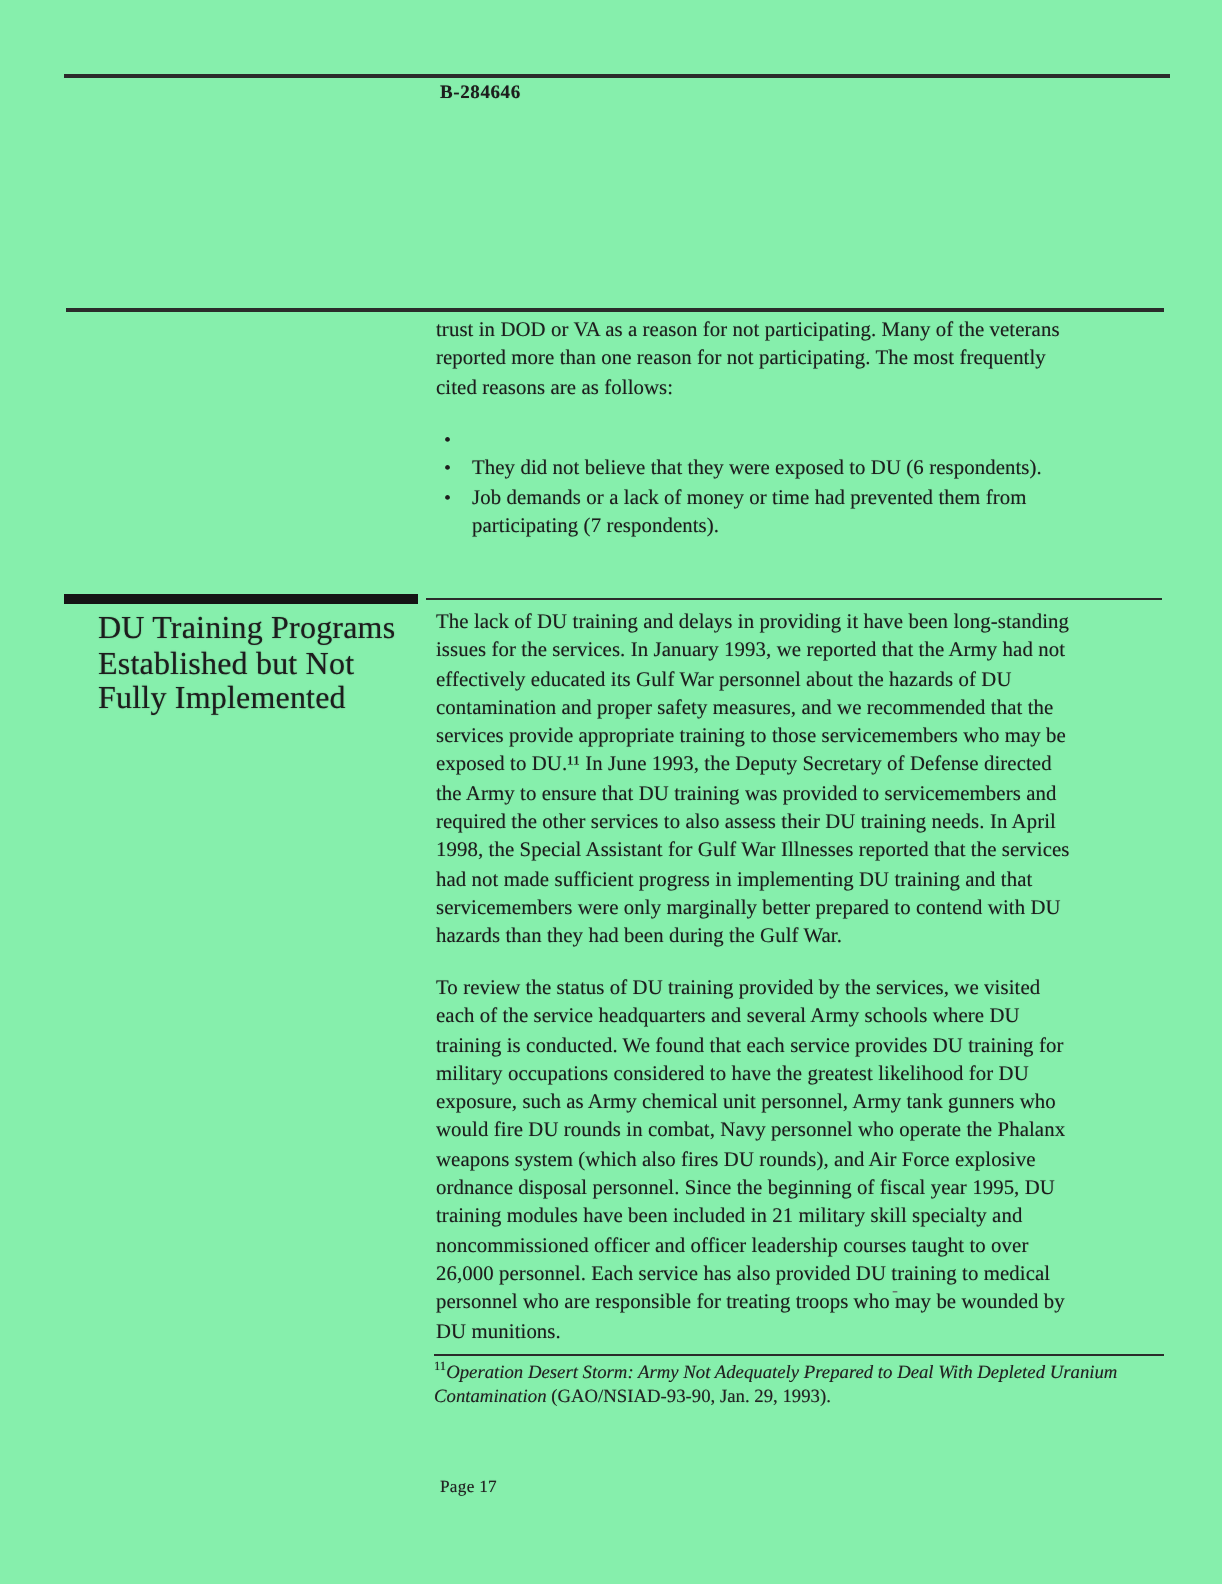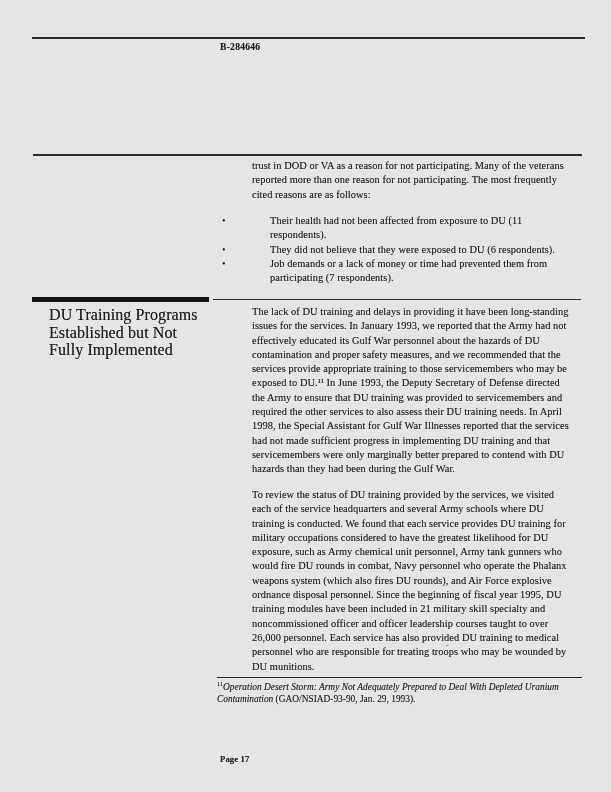--- a/index.html
+++ b/index.html
@@ -1,32 +1,31 @@
 <!DOCTYPE html>
 <html><head>
 <meta charset="utf-8">
 <style>
   html, body { margin: 0; padding: 0; background: #ffffff; }
   .page {
     position: relative;
     width: 611px;
     height: 792px;
-    background: #e5e5e5;
+    background: #86efac;
     font-family: "Liberation Serif", "DejaVu Serif", serif;
     color: #1d1d1d;
     overflow: hidden;
   }
   .rule { position: absolute; background: #2b2b2b; }
   .pre { white-space: pre; }
   .body-text {
     font-size: 10.4px;
     line-height: 14.3px;
     letter-spacing: 0.05px;
     text-shadow: 0 0 0.45px rgba(20,20,20,0.4);
-    margin-left: 34px;
   }
   #rule-top      { left: 32px;  top: 37px;    width: 553px; height: 2.2px; }
   #doc-number    { position: absolute; left: 220px; top: 42px; font-size: 9.5px;
                    font-weight: bold; letter-spacing: 0.3px;
                    text-shadow: 0 0 0.4px rgba(20,20,20,0.45); }
   #rule-intro    { left: 33px;  top: 154px;   width: 549px; height: 1.7px; }
   #intro         { position: absolute; left: 218px; top: 159px; }
   #bullets       { position: absolute; left: 222px; top: 214px; }
   .bullet-item   { display: flex; }
   .bullet-glyph  { width: 14px; flex: 0 0 14px; font-size: 10px; line-height: 14.3px; }
@@ -38,23 +37,23 @@
   #para1         { position: absolute; left: 218px; top: 305px; }
   #para2         { position: absolute; left: 218px; top: 488px; }
   #artifact-dot  { position: absolute; left: 431px; top: 644px; font-size: 9px; color: #5f5f5f; }
   #artifact-dash { position: absolute; left: 446px; top: 640px; font-size: 9px; color: #6a6a6a; }
   #rule-footnote { left: 217px; top: 677px;   width: 365px; height: 1.4px; }
   #footnote      { position: absolute; left: 217px; top: 681px; width: 372px;
                    font-size: 9.4px; line-height: 12.2px; color: #222;
                    text-shadow: 0 0 0.4px rgba(20,20,20,0.4); }
   #footnote sup  { font-size: 6.3px; line-height: 0; letter-spacing: 0; }
   #footnote i    { font-style: italic; font-family: Liberation Serif, serif; }
-  .footer-text   { position: absolute; top: 738px; font-size: 8.6px; font-weight: bold;
+  .footer-text   { position: absolute; top: 738px; font-size: 8.6px; font-weight: normal;
                    letter-spacing: 0.15px; color: #222;
-                   text-shadow: 0 0 0.4px rgba(20,20,20,0.45); margin-top: 16px; }
+                   text-shadow: 0 0 0.4px rgba(20,20,20,0.45); }
   #footer-page   { left: 220px; }
   #footer-report { right: 31px; }
 </style>
 </head>
 <body>
 
 <div class="page">
 
   <div class="rule" id="rule-top"></div>
 
@@ -62,22 +61,20 @@
 
   <div class="rule" id="rule-intro"></div>
 
   <div class="body-text pre" id="intro">trust in DOD or VA as a reason for not participating. Many of the veterans
 reported more than one reason for not participating. The most frequently
 cited reasons are as follows:</div>
 
   <div id="bullets">
     <div class="bullet-item">
       <span class="bullet-glyph">•</span>
-      <span class="body-text pre">Their health had not been affected from exposure to DU (11
-respondents).</span>
     </div>
     <div class="bullet-item">
       <span class="bullet-glyph">•</span>
       <span class="body-text pre">They did not believe that they were exposed to DU (6 respondents).</span>
     </div>
     <div class="bullet-item">
       <span class="bullet-glyph">•</span>
       <span class="body-text pre">Job demands or a lack of money or time had prevented them from
 participating (7 respondents).</span>
     </div>

